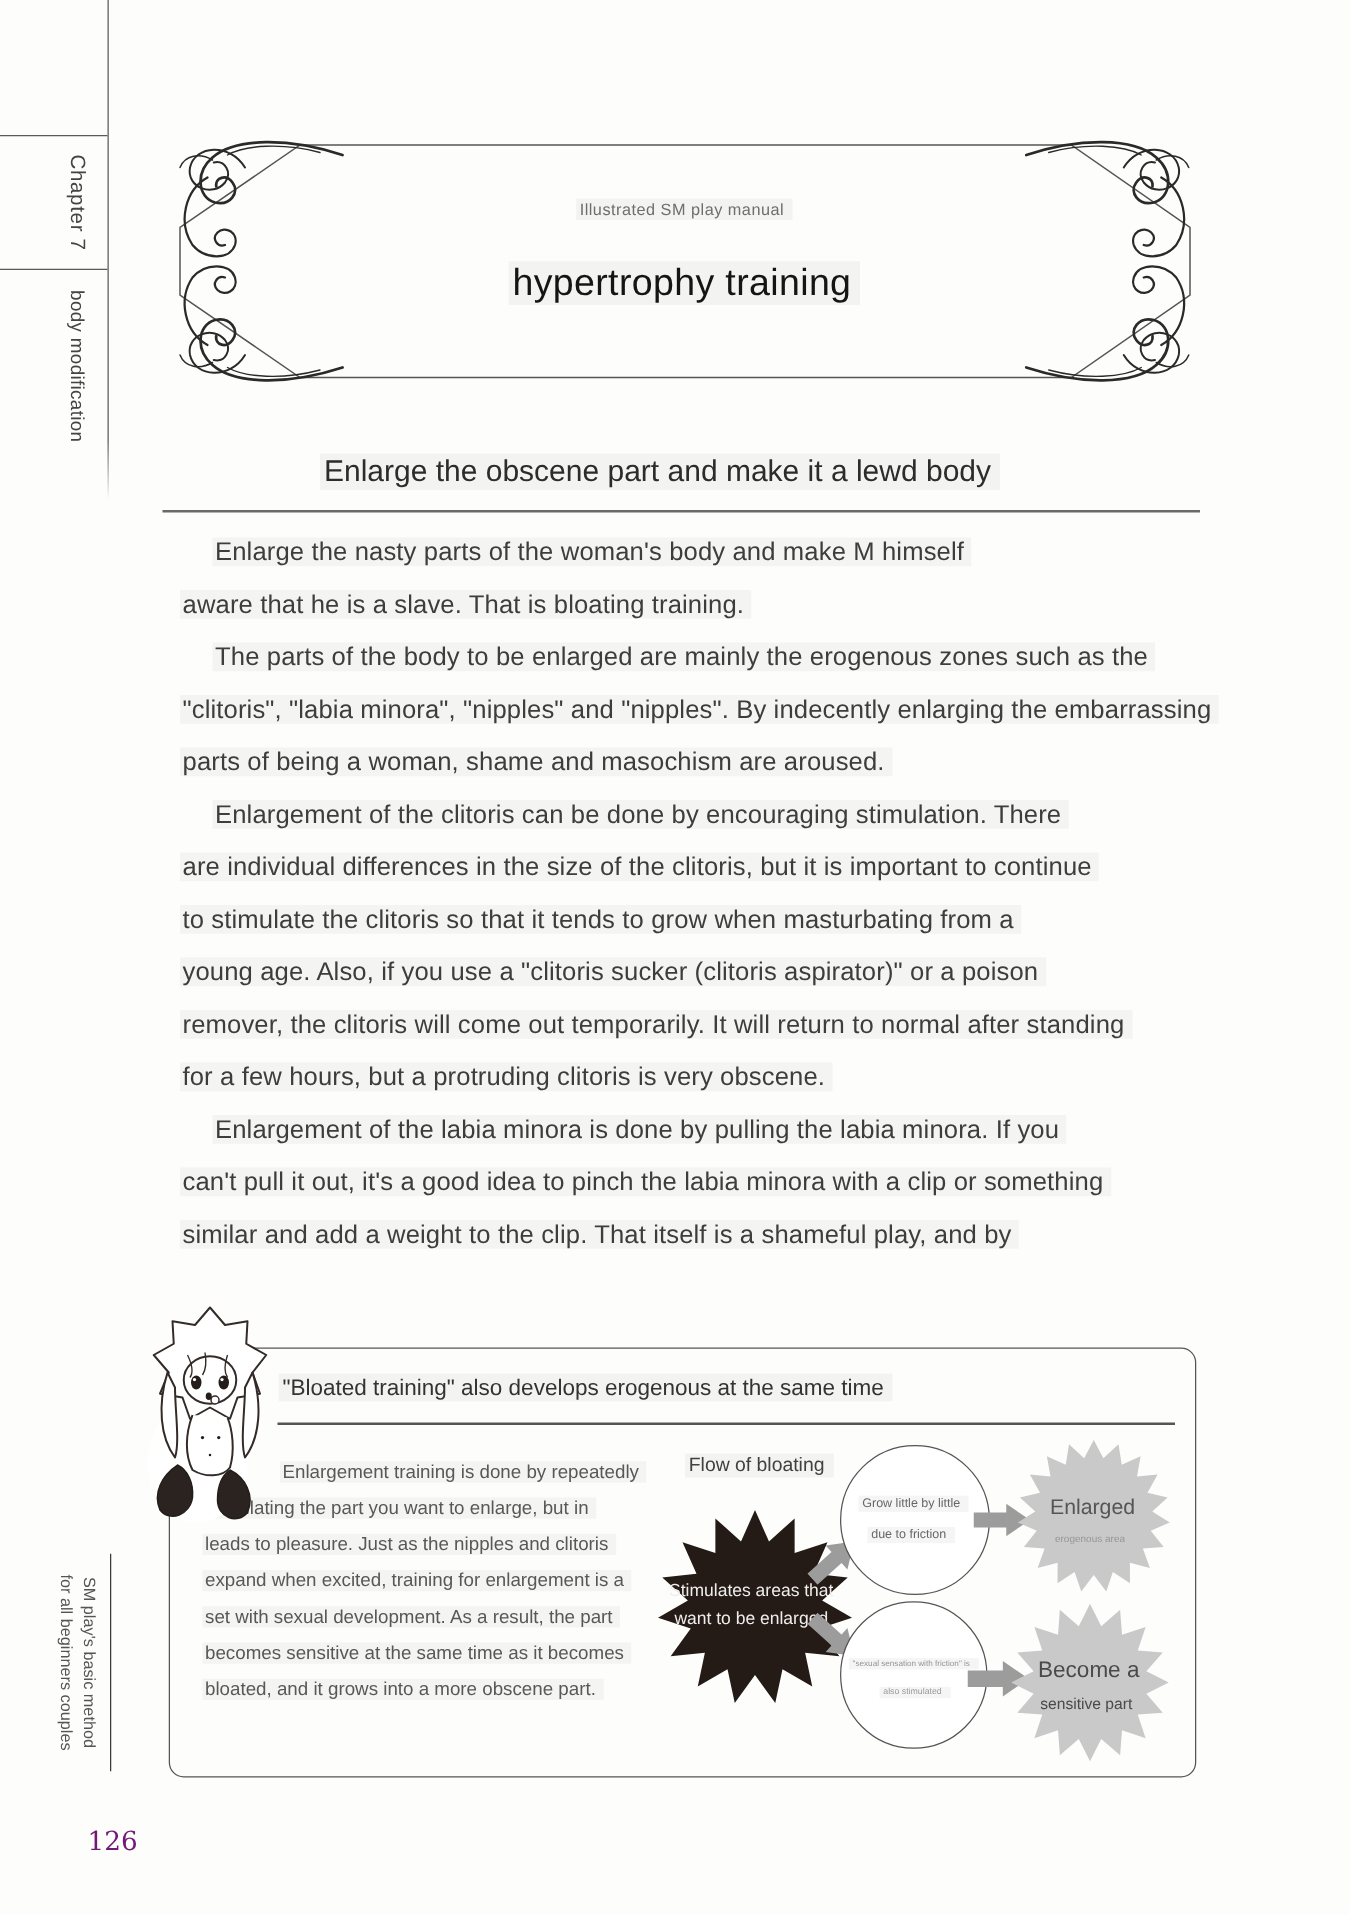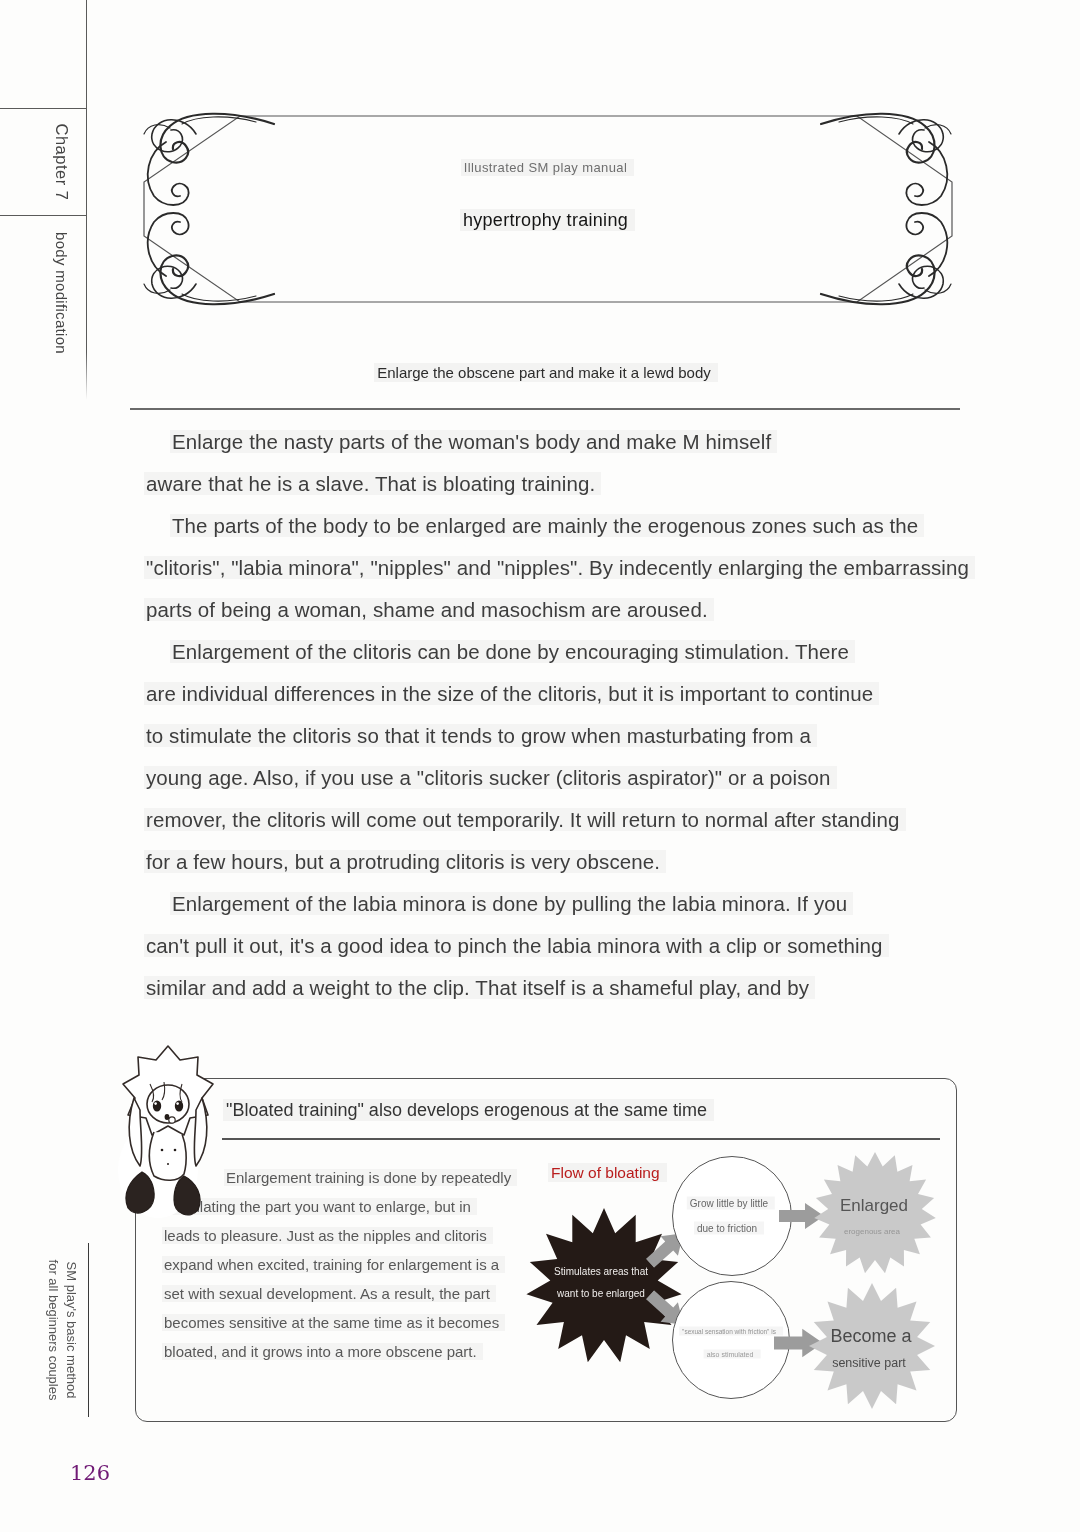--- a/index.html
+++ b/index.html
@@ -49,23 +49,23 @@
         <path d="M120,14 C90,6 60,8 46,16" stroke-width="1.1"></path>
       </g>
     </defs>
     <path d="M110,12 L727,12 L822,78 L822,132 L727,198 L110,198 L14,132 L14,78 Z" fill="none" stroke="#555" stroke-width="1.2"></path>
     <use href="#flr" transform="translate(6,4)"></use>
     <use href="#flr" transform="translate(829,4) scale(-1,1)"></use>
     <use href="#flr" transform="translate(6,206) scale(1,-1)"></use>
     <use href="#flr" transform="translate(829,206) scale(-1,-1)"></use>
   </svg>
   <div class="abs band" style="left:130px;top:160px;width:835px;text-align:center;font-size:13px;color:#6e6e6e;letter-spacing:.4px;"><span>Illustrated SM play manual</span></div>
-  <div class="abs band" style="left:130px;top:210px;width:835px;text-align:center;font-size:18px;color:#151515;letter-spacing:.3px;"><span>hypertrophy training</span></div>
+  <div class="abs band" style="left:130px;top:210px;width:835px;text-align:center;font-size:30px;color:#151515;letter-spacing:.3px;"><span>hypertrophy training</span></div>
 
-  <div class="abs band" style="left:130px;top:364px;width:832px;text-align:center;font-size:15px;color:#2c2c2c;"><span>Enlarge the obscene part and make it a lewd body</span></div>
+  <div class="abs band" style="left:112px;top:364px;width:832px;text-align:center;font-size:24px;color:#2c2c2c;"><span>Enlarge the obscene part and make it a lewd body</span></div>
   <div class="hline" style="left:130px;top:408px;width:830px;background:#6a6a6a;height:1.5px;"></div>
 
   <div class="article">
     <div class="para">
         <div class="tline"><span>Enlarge the nasty parts of the woman's body and make M himself</span></div>
         <div class="tline"><span>aware that he is a slave. That is bloating training.</span></div>
       </div>
     <div class="para">
         <div class="tline"><span>The parts of the body to be enlarged are mainly the erogenous zones such as the</span></div>
         <div class="tline"><span>"clitoris", "labia minora", "nipples" and "nipples". By indecently enlarging the embarrassing</span></div>
@@ -123,26 +123,26 @@
     <g fill="#ffffff">
       <circle cx="57.6" cy="63.6" r="1.3"></circle>
       <circle cx="79.6" cy="63.6" r="1.3"></circle>
     </g>
     <g fill="#2b2320" stroke="#241d1a" stroke-width="1.2">
       <path d="M44,132 C32,140 24,154 30,168 C38,178 54,172 56,158 C57,146 52,136 44,132 Z"></path>
       <path d="M86,136 C98,142 106,156 100,170 C92,180 76,174 76,160 C76,148 80,140 86,136 Z"></path>
     </g>
   </svg>
 
-  <div class="abs band" style="left:548px;top:1164px;font-size:15.5px;color:#b91c1c;"><span>Flow of bloating</span></div>
+  <div class="abs band" style="left:548px;top:1164px;font-size:15.5px;color:#404040;"><span>Flow of bloating</span></div>
 
   <svg class="abs" style="left:604px;top:1286px;transform:translate(-50%,-50%);" width="156" height="156" viewBox="-78 -78 156 156">
       <polygon points="0.0,-78.0 11.2,-52.8 31.7,-71.3 31.7,-43.7 58.0,-52.2 46.8,-27.0 74.2,-24.1 53.7,-5.6 77.6,8.2 51.4,16.7 67.5,39.0 40.1,36.1 45.8,63.1 22.0,49.3 16.2,76.3 0.0,54.0 -16.2,76.3 -22.0,49.3 -45.8,63.1 -40.1,36.1 -67.5,39.0 -51.4,16.7 -77.6,8.2 -53.7,-5.6 -74.2,-24.1 -46.8,-27.0 -58.0,-52.2 -31.7,-43.7 -31.7,-71.3 -11.2,-52.8" fill="#241a16"></polygon>
     </svg>
-  <div class="star-label" style="left:601px;top:1283px;color:#efedeb;font-size:10px;line-height:22px;">
+  <div class="star-label" style="left:601px;top:1283px;color:#efedeb;font-size:14px;line-height:22px;">
     <div>Stimulates areas that</div>
     <div>want to be enlarged</div>
   </div>
 
   <svg class="arrow" style="left:644px;top:1233px;transform:rotate(-42deg);" width="46" height="30" viewBox="0 0 46 30">
     <polygon points="0,9 26,9 26,2 45,15 26,28 26,21 0,21"></polygon>
     </svg>
   <svg class="arrow" style="left:644px;top:1295px;transform:rotate(42deg);" width="46" height="30" viewBox="0 0 46 30">
     <polygon points="0,9 26,9 26,2 45,15 26,28 26,21 0,21"></polygon>
     </svg>

